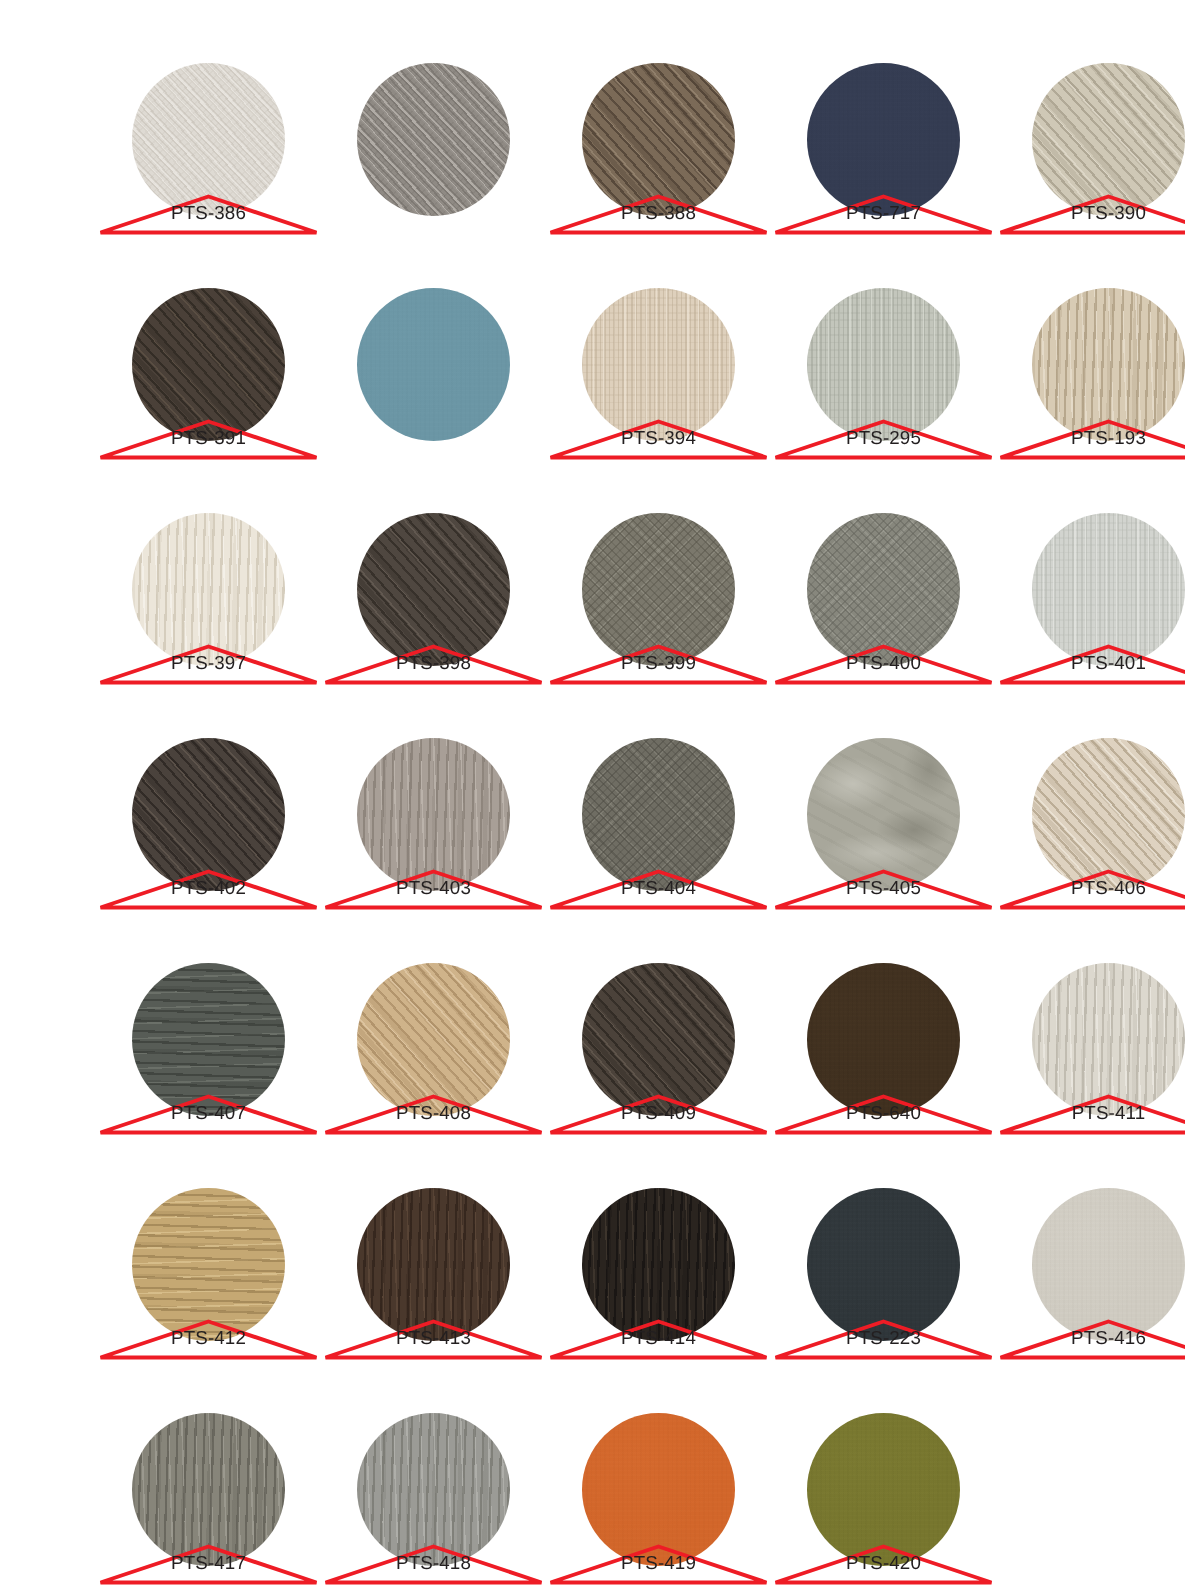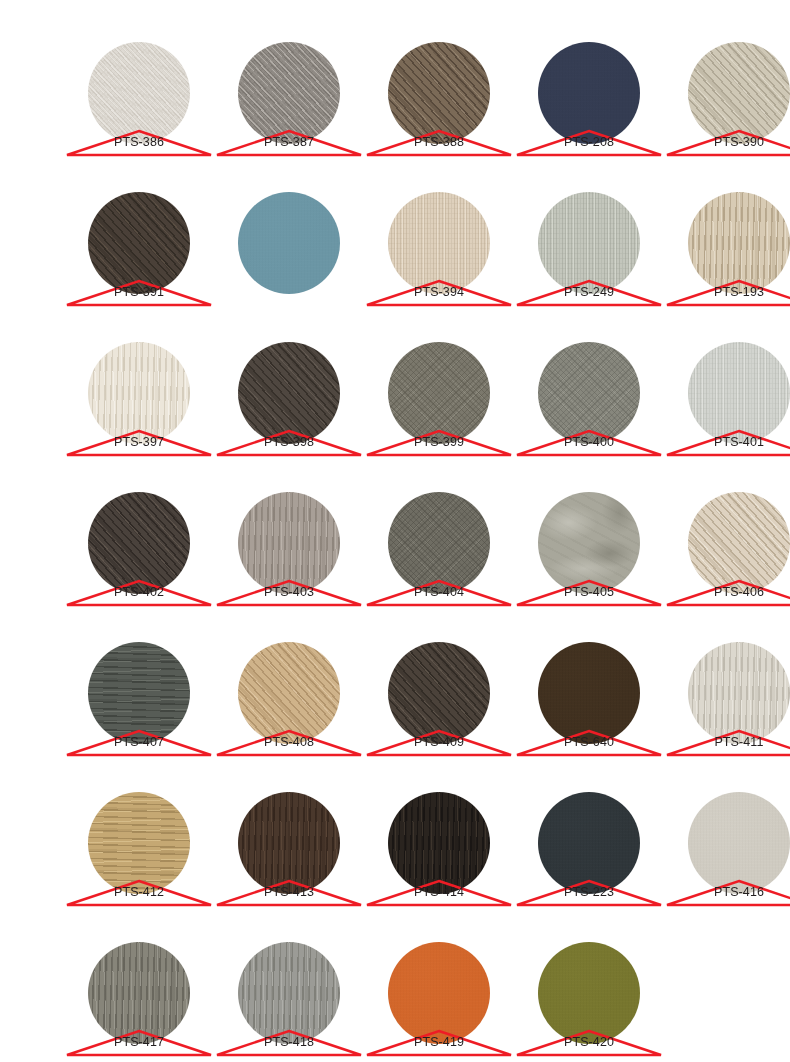--- a/index.html
+++ b/index.html
@@ -91,43 +91,37 @@
         <div class="swatch-disc" style="background-color:#dedad3;background-image:repeating-linear-gradient(47deg,#b8b1a655 0px,#b8b1a655 1px, transparent 1px, transparent 3px),repeating-linear-gradient(47deg,#f0ede888 0px,#f0ede888 1.5px, transparent 1.5px, transparent 5px),repeating-linear-gradient(137deg,#b8b1a622 0px,#b8b1a622 1px, transparent 1px, transparent 4px);"></div>
         <div class="swatch-label">
           <svg viewBox="0 0 150 30" preserveAspectRatio="none">
             <polygon points="75,3 147,27 3,27" fill="none" stroke="#ee1c25" stroke-width="2.6" stroke-linejoin="miter"></polygon>
           </svg>
           <div class="label-text">PTS-386</div>
         </div>
       </div>
       <div class="swatch-cell">
         <div class="swatch-disc" style="background-color:#8f8a84;background-image:repeating-linear-gradient(47deg,#5f5a5555 0px,#5f5a5555 1px, transparent 1px, transparent 3px),repeating-linear-gradient(47deg,#cfcac488 0px,#cfcac488 1.5px, transparent 1.5px, transparent 5px),repeating-linear-gradient(137deg,#5f5a5522 0px,#5f5a5522 1px, transparent 1px, transparent 4px);"></div>
-        <div class="swatch-label">
-          <svg viewBox="0 0 150 30" preserveAspectRatio="none">
-            <polygon points="75,3 147,27 3,27" fill="none" stroke="#ee1c25" stroke-width="2.6" stroke-linejoin="miter"></polygon>
-          </svg>
-          <div class="label-text">PTS-387</div>
-        </div>
       </div>
       <div class="swatch-cell">
         <div class="swatch-disc" style="background-color:#7b6a57;background-image:repeating-linear-gradient(48deg,#4f4134cc 0px,#4f4134cc 1.5px, transparent 1.5px, transparent 6px),repeating-linear-gradient(48deg,#9e8d7899 0px,#9e8d7899 1px, transparent 1px, transparent 11px),repeating-linear-gradient(48deg,#4f413455 0px,#4f413455 3px, transparent 3px, transparent 19px);"></div>
         <div class="swatch-label">
           <svg viewBox="0 0 150 30" preserveAspectRatio="none">
             <polygon points="75,3 147,27 3,27" fill="none" stroke="#ee1c25" stroke-width="2.6" stroke-linejoin="miter"></polygon>
           </svg>
           <div class="label-text">PTS-388</div>
         </div>
       </div>
       <div class="swatch-cell">
         <div class="swatch-disc" style="background-color:#343c52;background-image:repeating-linear-gradient(90deg,#2b324618 0px,#2b324618 1px, transparent 1px, transparent 3px),repeating-linear-gradient(0deg,#3e465d14 0px,#3e465d14 1px, transparent 1px, transparent 3px),radial-gradient(circle at 35% 30%,#3e465d22, transparent 60%);"></div>
         <div class="swatch-label">
           <svg viewBox="0 0 150 30" preserveAspectRatio="none">
             <polygon points="75,3 147,27 3,27" fill="none" stroke="#ee1c25" stroke-width="2.6" stroke-linejoin="miter"></polygon>
           </svg>
-          <div class="label-text">PTS-208</div>
+          <div class="label-text">PTS-717</div>
         </div>
       </div>
       <div class="swatch-cell">
         <div class="swatch-disc" style="background-color:#cfc8b6;background-image:repeating-linear-gradient(48deg,#a79f8ccc 0px,#a79f8ccc 1.5px, transparent 1.5px, transparent 6px),repeating-linear-gradient(48deg,#e6e0d299 0px,#e6e0d299 1px, transparent 1px, transparent 11px),repeating-linear-gradient(48deg,#a79f8c55 0px,#a79f8c55 3px, transparent 3px, transparent 19px);"></div>
         <div class="swatch-label">
           <svg viewBox="0 0 150 30" preserveAspectRatio="none">
             <polygon points="75,3 147,27 3,27" fill="none" stroke="#ee1c25" stroke-width="2.6" stroke-linejoin="miter"></polygon>
           </svg>
           <div class="label-text">PTS-390</div>
         </div>
@@ -152,21 +146,21 @@
           </svg>
           <div class="label-text">PTS-394</div>
         </div>
       </div>
       <div class="swatch-cell">
         <div class="swatch-disc" style="background-color:#c3c6bc;background-image:repeating-linear-gradient(90deg,#9a9e9377 0px,#9a9e9377 1px, transparent 1px, transparent 3px),repeating-linear-gradient(90deg,#dcdfd699 0px,#dcdfd699 1px, transparent 1px, transparent 7px),repeating-linear-gradient(0deg,#9a9e9333 0px,#9a9e9333 1px, transparent 1px, transparent 5px);"></div>
         <div class="swatch-label">
           <svg viewBox="0 0 150 30" preserveAspectRatio="none">
             <polygon points="75,3 147,27 3,27" fill="none" stroke="#ee1c25" stroke-width="2.6" stroke-linejoin="miter"></polygon>
           </svg>
-          <div class="label-text">PTS-249</div>
+          <div class="label-text">PTS-295</div>
         </div>
       </div>
       <div class="swatch-cell">
         <div class="swatch-disc" style="background-color:#d8cbb4;background-image:repeating-linear-gradient(92deg,#ab9a7ebb 0px,#ab9a7ebb 1.5px, transparent 1.5px, transparent 6px),repeating-linear-gradient(88deg,#ebe2d2aa 0px,#ebe2d2aa 1px, transparent 1px, transparent 9px),repeating-linear-gradient(91deg,#ab9a7e44 0px,#ab9a7e44 3px, transparent 3px, transparent 17px);"></div>
         <div class="swatch-label">
           <svg viewBox="0 0 150 30" preserveAspectRatio="none">
             <polygon points="75,3 147,27 3,27" fill="none" stroke="#ee1c25" stroke-width="2.6" stroke-linejoin="miter"></polygon>
           </svg>
           <div class="label-text">PTS-193</div>
         </div>

